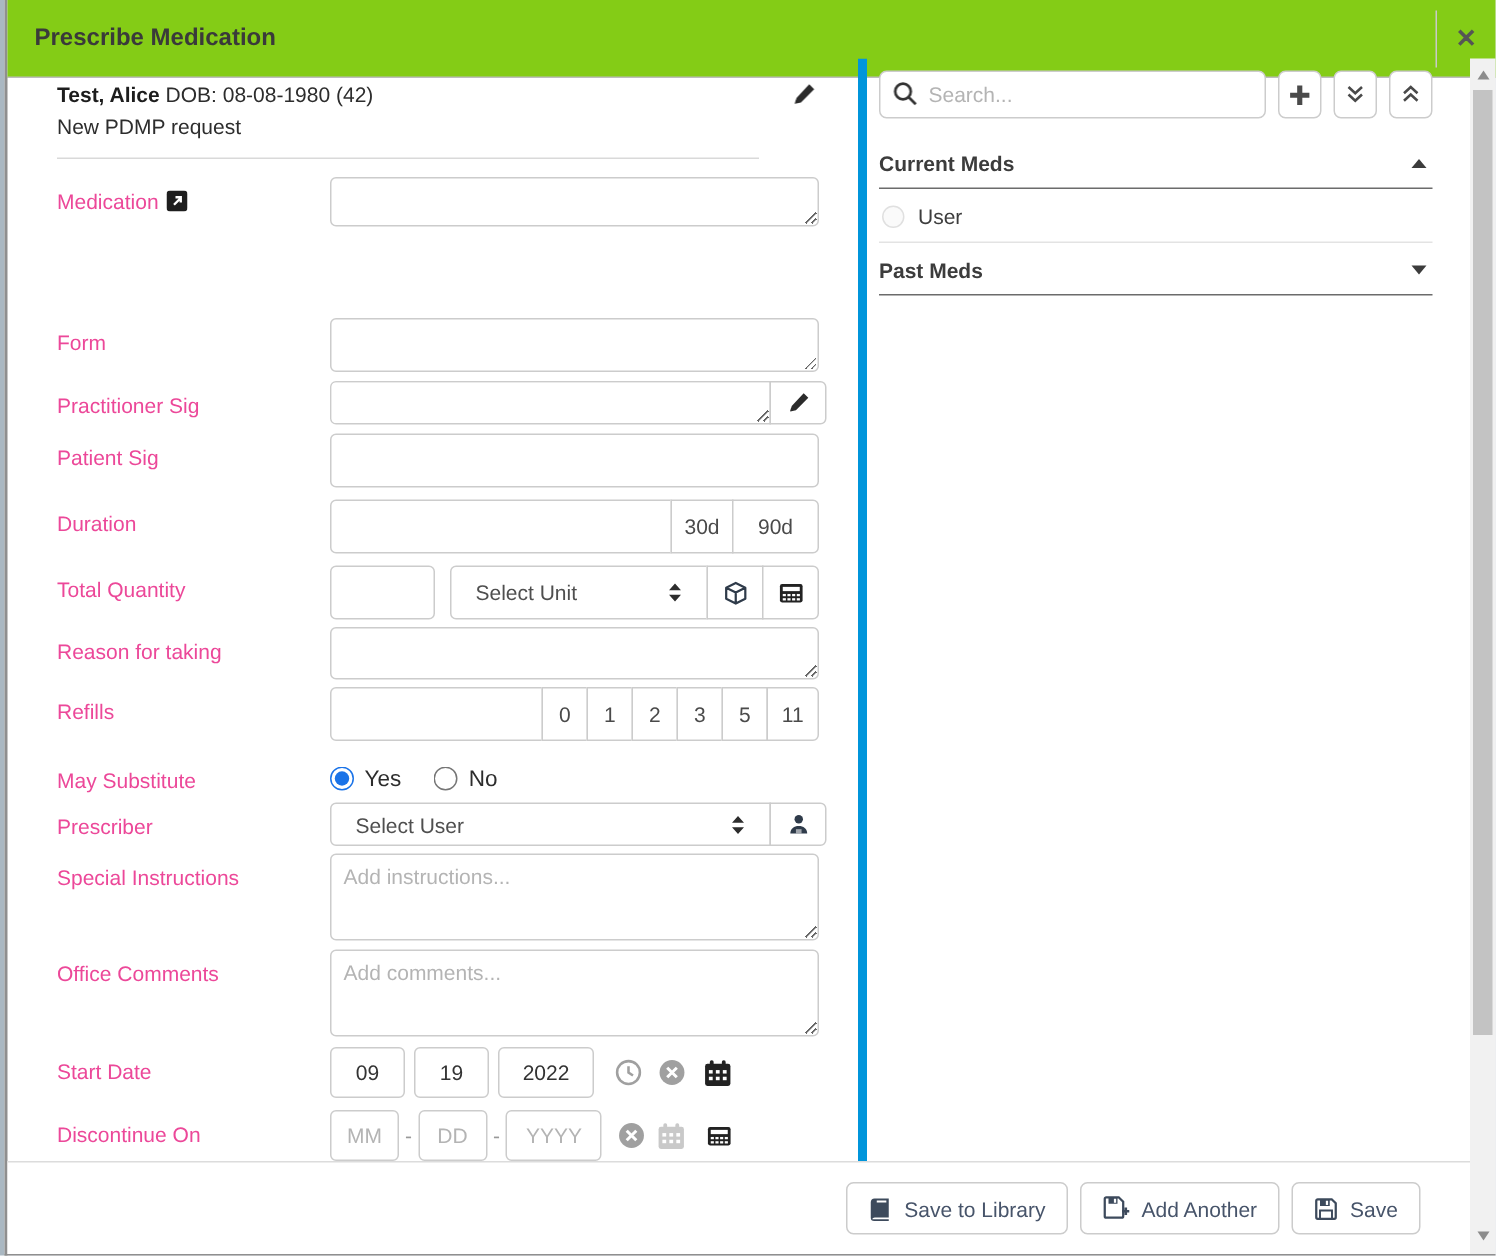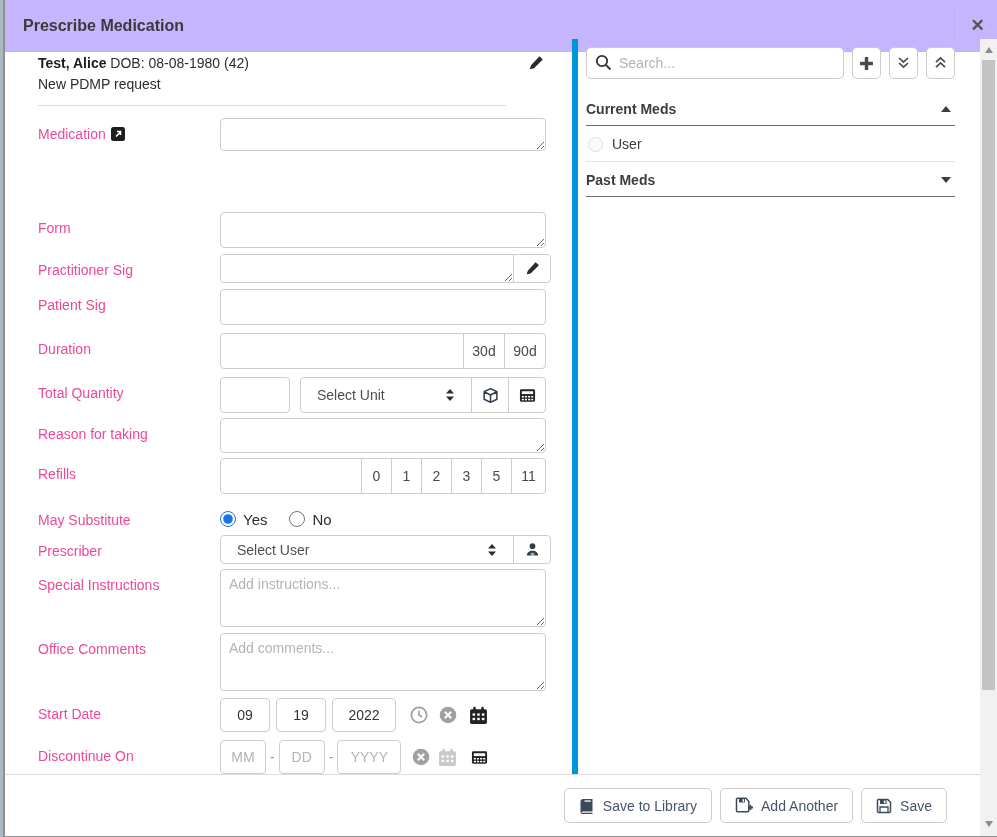--- a/index.html
+++ b/index.html
@@ -13,21 +13,21 @@
   }
   .dialog {
     position: absolute; left: 3px; top: 0; width: 994px; height: 837px;
     background: #fff;
     border-left: 2px solid #8f8f8f;
     border-bottom: 1px solid #8f8f8f;
   }
   
   .titlebar {
     position: absolute; top: 0; left: 0; right: 0; height: 52px;
-    background: #c4b5fd; border-bottom: 1px solid #bdbdbd;
+    background: #84cc16; border-bottom: 1px solid #bdbdbd;
     display: flex; align-items: center;
   }
   .titlebar h1 { font-size: 16px; font-weight: bold; color: #3a3a3a; padding-left: 18px; flex: 1; }
   .close-btn {
     width: 40px; height: 38px; border-left: 1px solid #c9c9c9;
     display: flex; align-items: center; justify-content: center;
     font-size: 17px; font-weight: bold; color: #555; cursor: pointer;
   }
   
   .main {
@@ -193,21 +193,21 @@
           <div class="ctl">
               <input type="text" class="h36" style="">
             </div>
         </div>
 
         <div class="row gap8">
           <div class="lbl">Duration</div>
           <div class="ctl group">
             <input type="text" class="h36" style="flex: 1 1 0%;">
             <button class="gbtn h36" style="width:42px">30d</button>
-            <button class="gbtn h36" style="width:42px">90d</button>
+            <button class="gbtn h36" style="width:58px">90d</button>
           </div>
         </div>
 
         <div class="row gap8">
           <div class="lbl">Total Quantity</div>
           <div class="ctl">
             <input type="text" class="h36" style="width: 70px; flex: 0 0 auto;">
             <div class="group" style="margin-left:10px;flex:1">
               <div class="sel h36" style="flex:1">
                 <span class="sel-txt">Select Unit</span>

